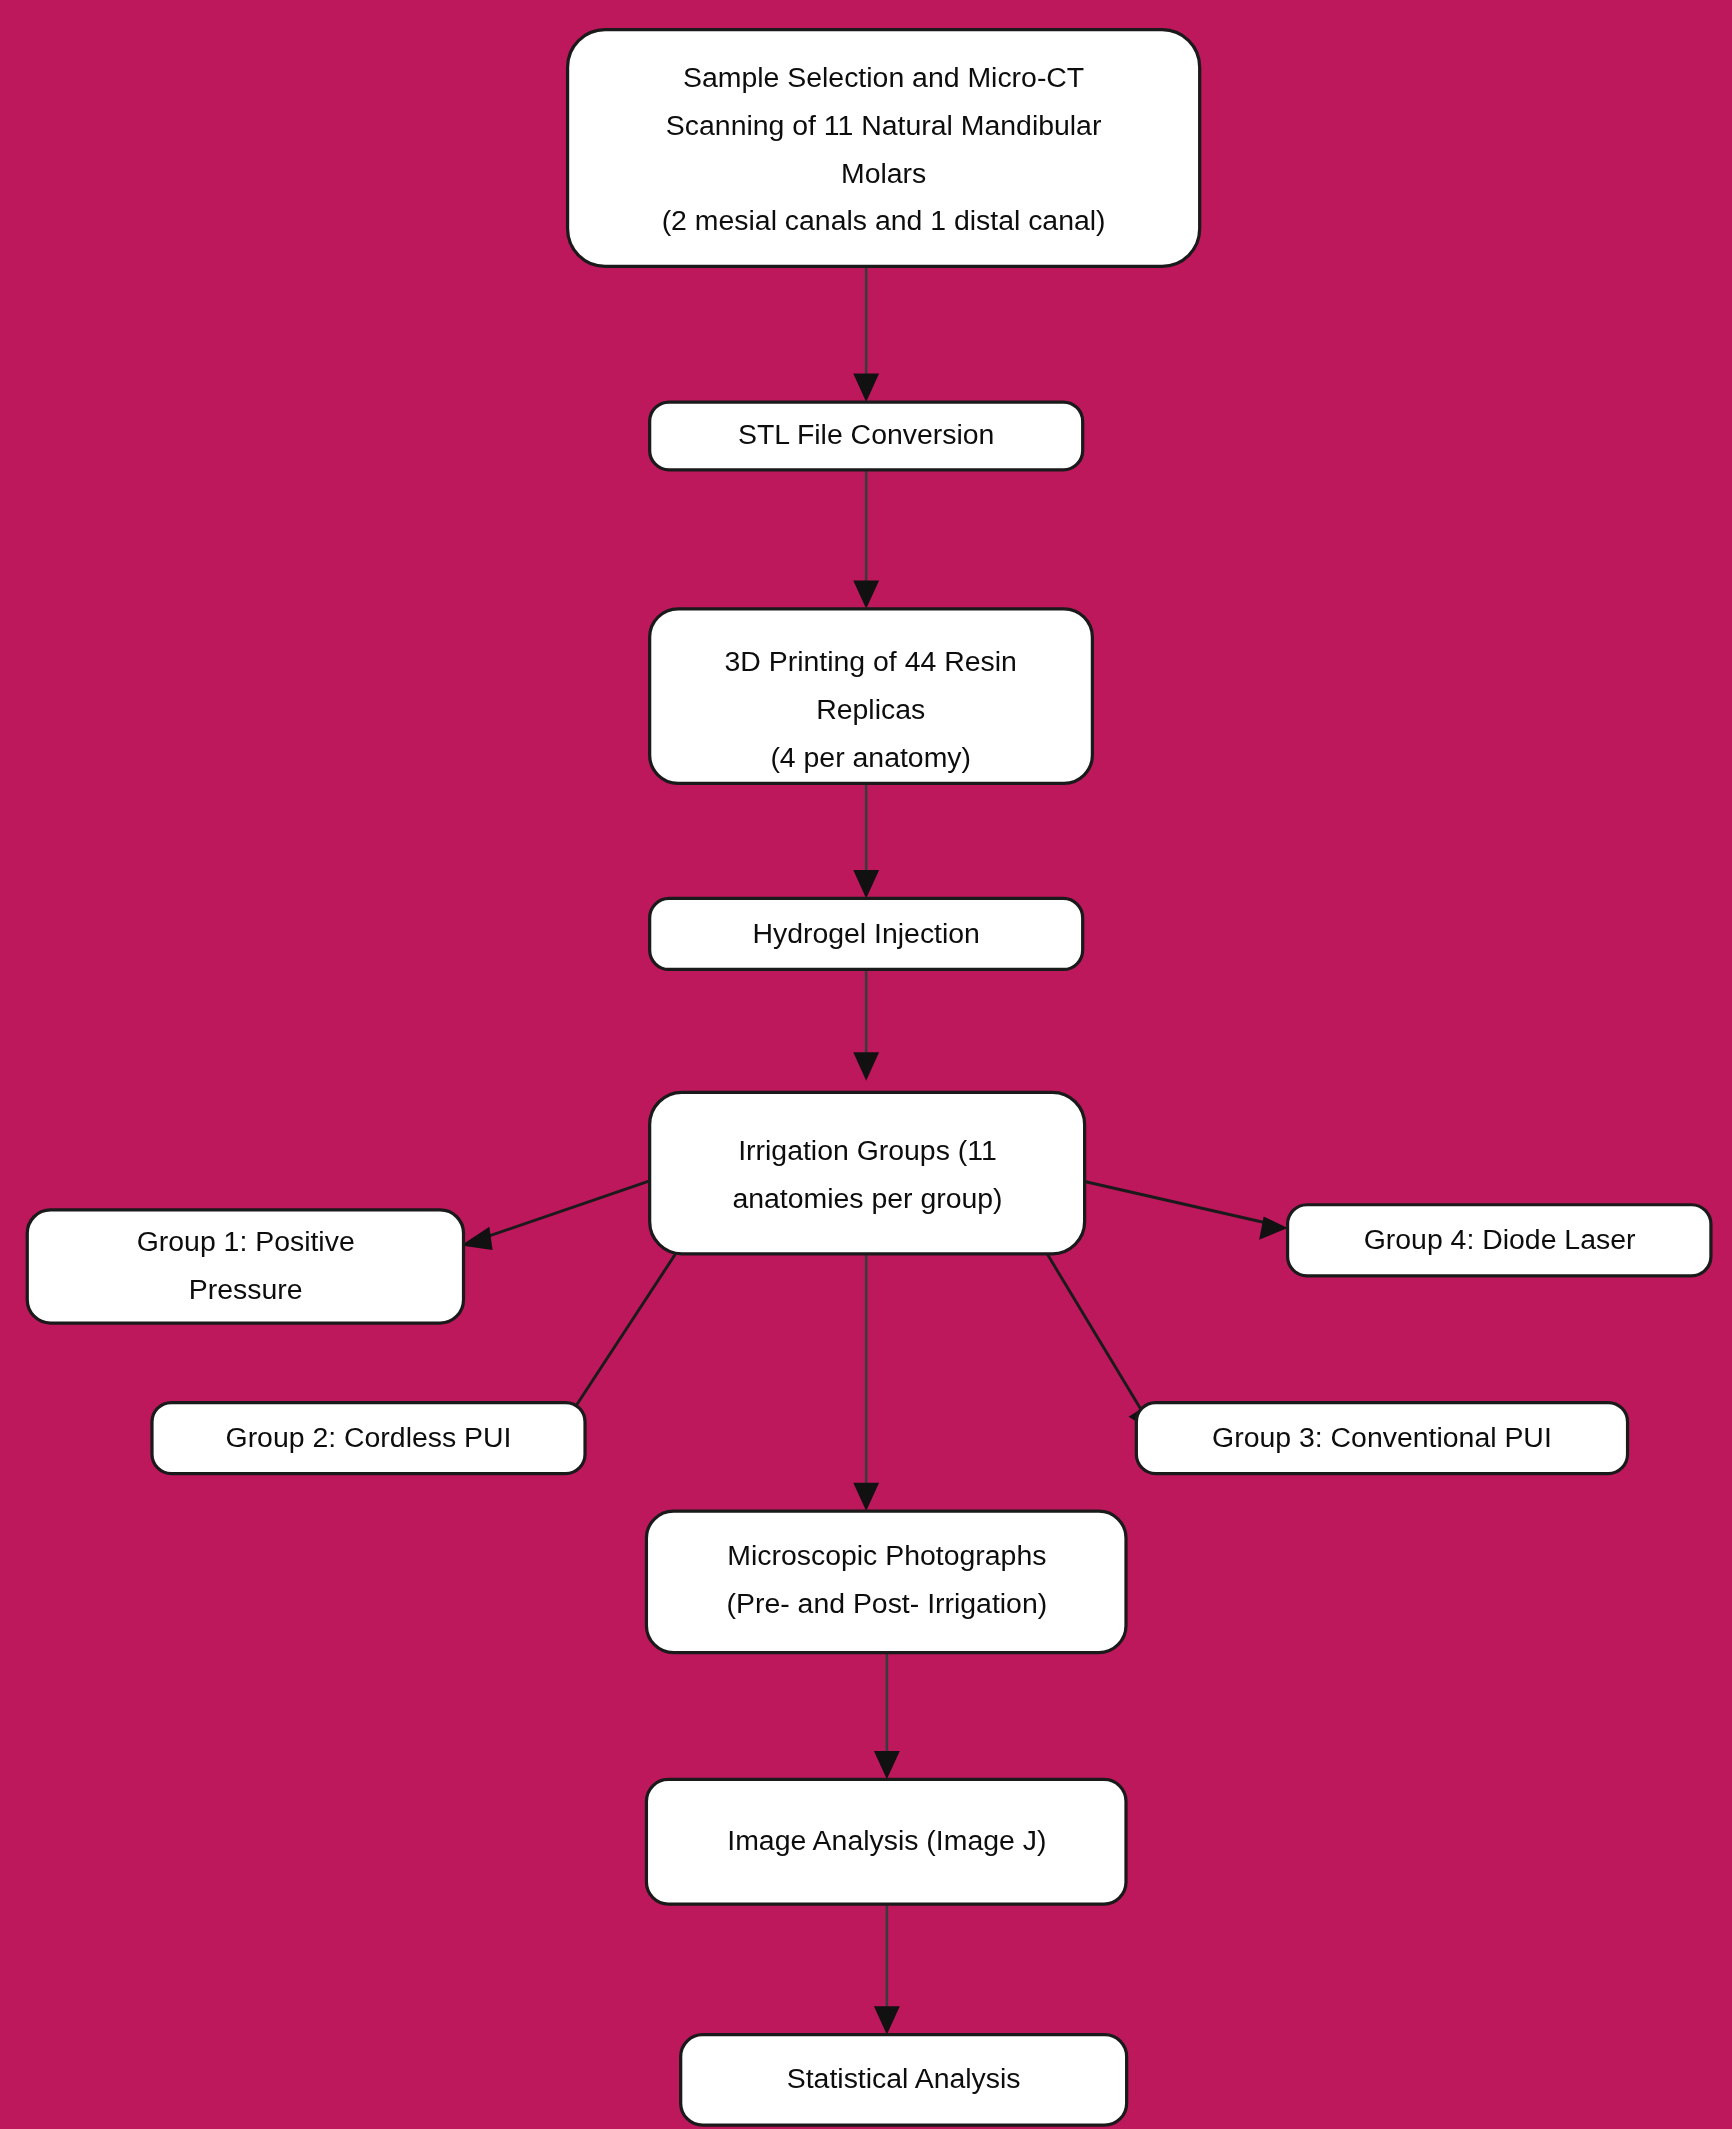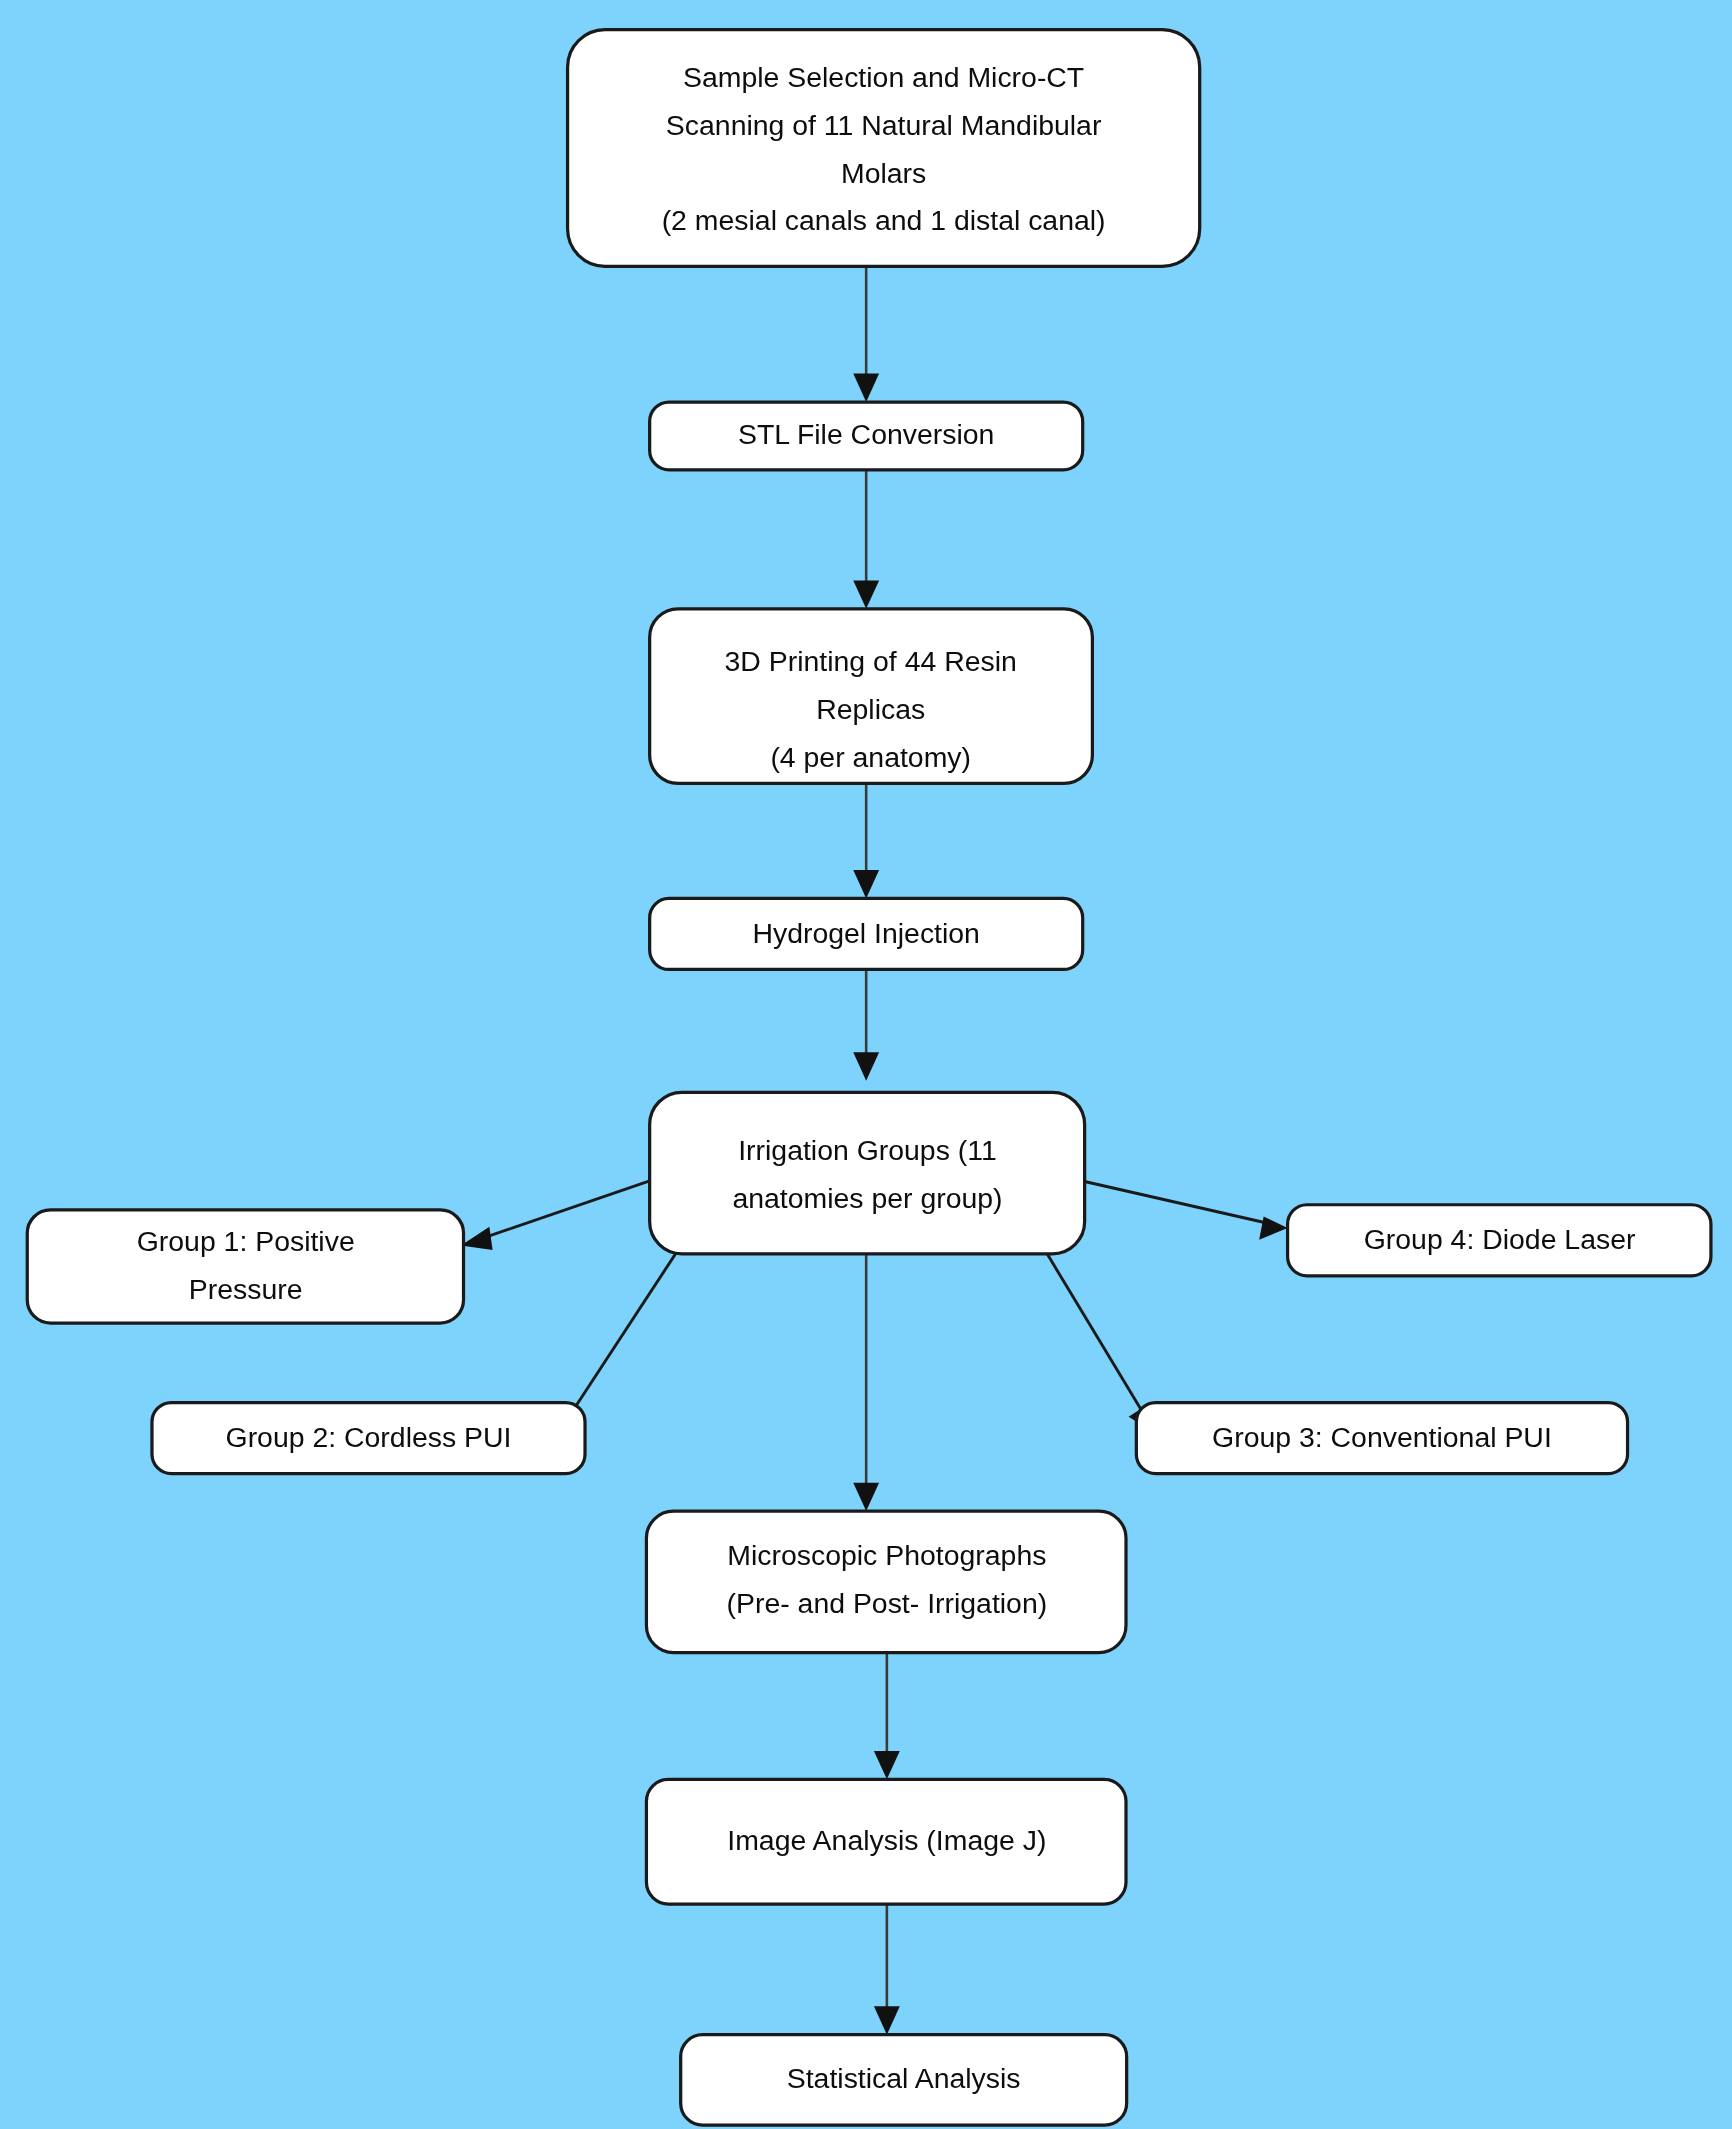--- a/index.html
+++ b/index.html
@@ -10,21 +10,21 @@
   body {
     font-family: "Liberation Sans", sans-serif;
     width: 1733px;
     height: 2129px;
     overflow: hidden;
   }
   #flowchart-root {
     position: relative;
     width: 1733px;
     height: 2129px;
-    background: #7dd3fc;
+    background: #be185d;
   }
   svg.chart-svg {
     position: absolute;
     top: 0;
     left: 0;
     width: 1733px;
     height: 2129px;
     display: block;
   }
   .node-rect {

